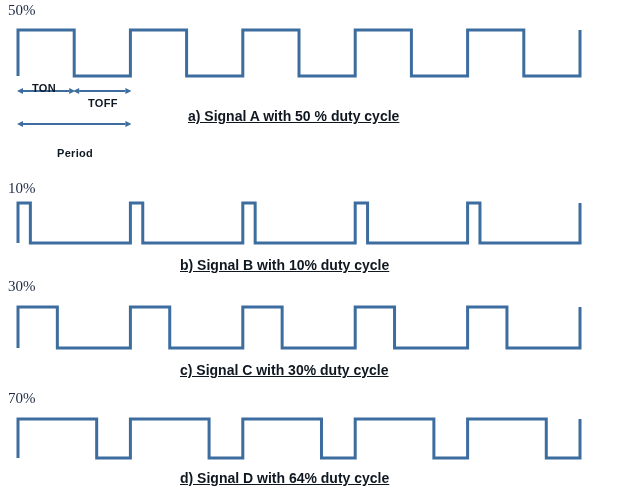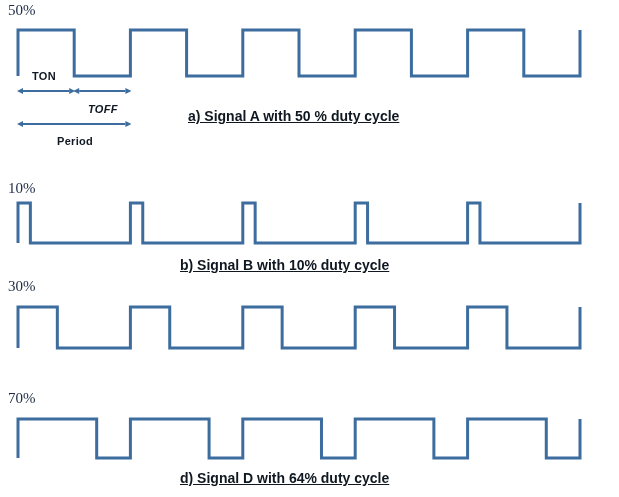--- a/index.html
+++ b/index.html
@@ -41,20 +41,21 @@
     text-decoration: underline;
   }
   .dim-label {
     position: absolute;
     font-family: "Liberation Sans", sans-serif;
     font-weight: bold;
     font-size: 11px;
     color: #0f1720;
     letter-spacing: 0.3px;
     white-space: nowrap;
+    margin-top: 12px;
   }
   svg { display: block; }
   .wave-path {
     fill: none;
     stroke-linejoin: miter;
     stroke-linecap: butt;
   }
   .dim-line {
     stroke-linecap: butt;
   }
@@ -85,20 +86,21 @@
         <path d="M 18 458 L 18 419 L 96.67999999999999 419 L 96.67999999999999 458 L 130.4 458 L 130.4 419 L 209.07999999999998 419 L 209.07999999999998 458 L 242.8 458 L 242.8 419 L 321.48 419 L 321.48 458 L 355.20000000000005 458 L 355.20000000000005 419 L 433.88000000000005 419 L 433.88000000000005 458 L 467.6 458 L 467.6 419 L 546.28 419 L 546.28 458 L 580 458 L 580 419" class="wave-path" stroke="#3d6d9e" stroke-width="3"></path>
       </g>
     <g id="dims">
         <line x1="23" y1="91" x2="69.2" y2="91" class="dim-line" stroke="#3d6d9e" stroke-width="2" marker-start="url(#arrow-start)" marker-end="url(#arrow-end)"></line>
         <line x1="79.2" y1="91" x2="125.4" y2="91" class="dim-line" stroke="#3d6d9e" stroke-width="2" marker-start="url(#arrow-start)" marker-end="url(#arrow-end)"></line>
         <line x1="23" y1="124" x2="125.4" y2="124" class="dim-line" stroke="#3d6d9e" stroke-width="2" marker-start="url(#arrow-start)" marker-end="url(#arrow-end)"></line>
       </g>
   </svg>
 
   <div class="dim-label" style="left:32px; top:70px;">TON</div>
-  <div class="dim-label" style="left:88px; top:103px;font-style:italic;">TOFF</div>
+  <div class="dim-label" style="left:88px; top:85px;">TOFF</div>
   <div class="dim-label" style="left:57px; top:135px;">Period</div>
 
   <div class="caption" style="left:188px; top:108px;">a) Signal A with 50 % duty cycle</div>
   <div class="caption" style="left:180px; top:257px;">b) Signal B with 10% duty cycle</div>
+  <div class="caption" style="left:180px; top:362px;">c) Signal C with 30% duty cycle</div>
   <div class="caption" style="left:180px; top:470px;">d) Signal D with 64% duty cycle</div>
 
 </div>
 
 </body></html>

